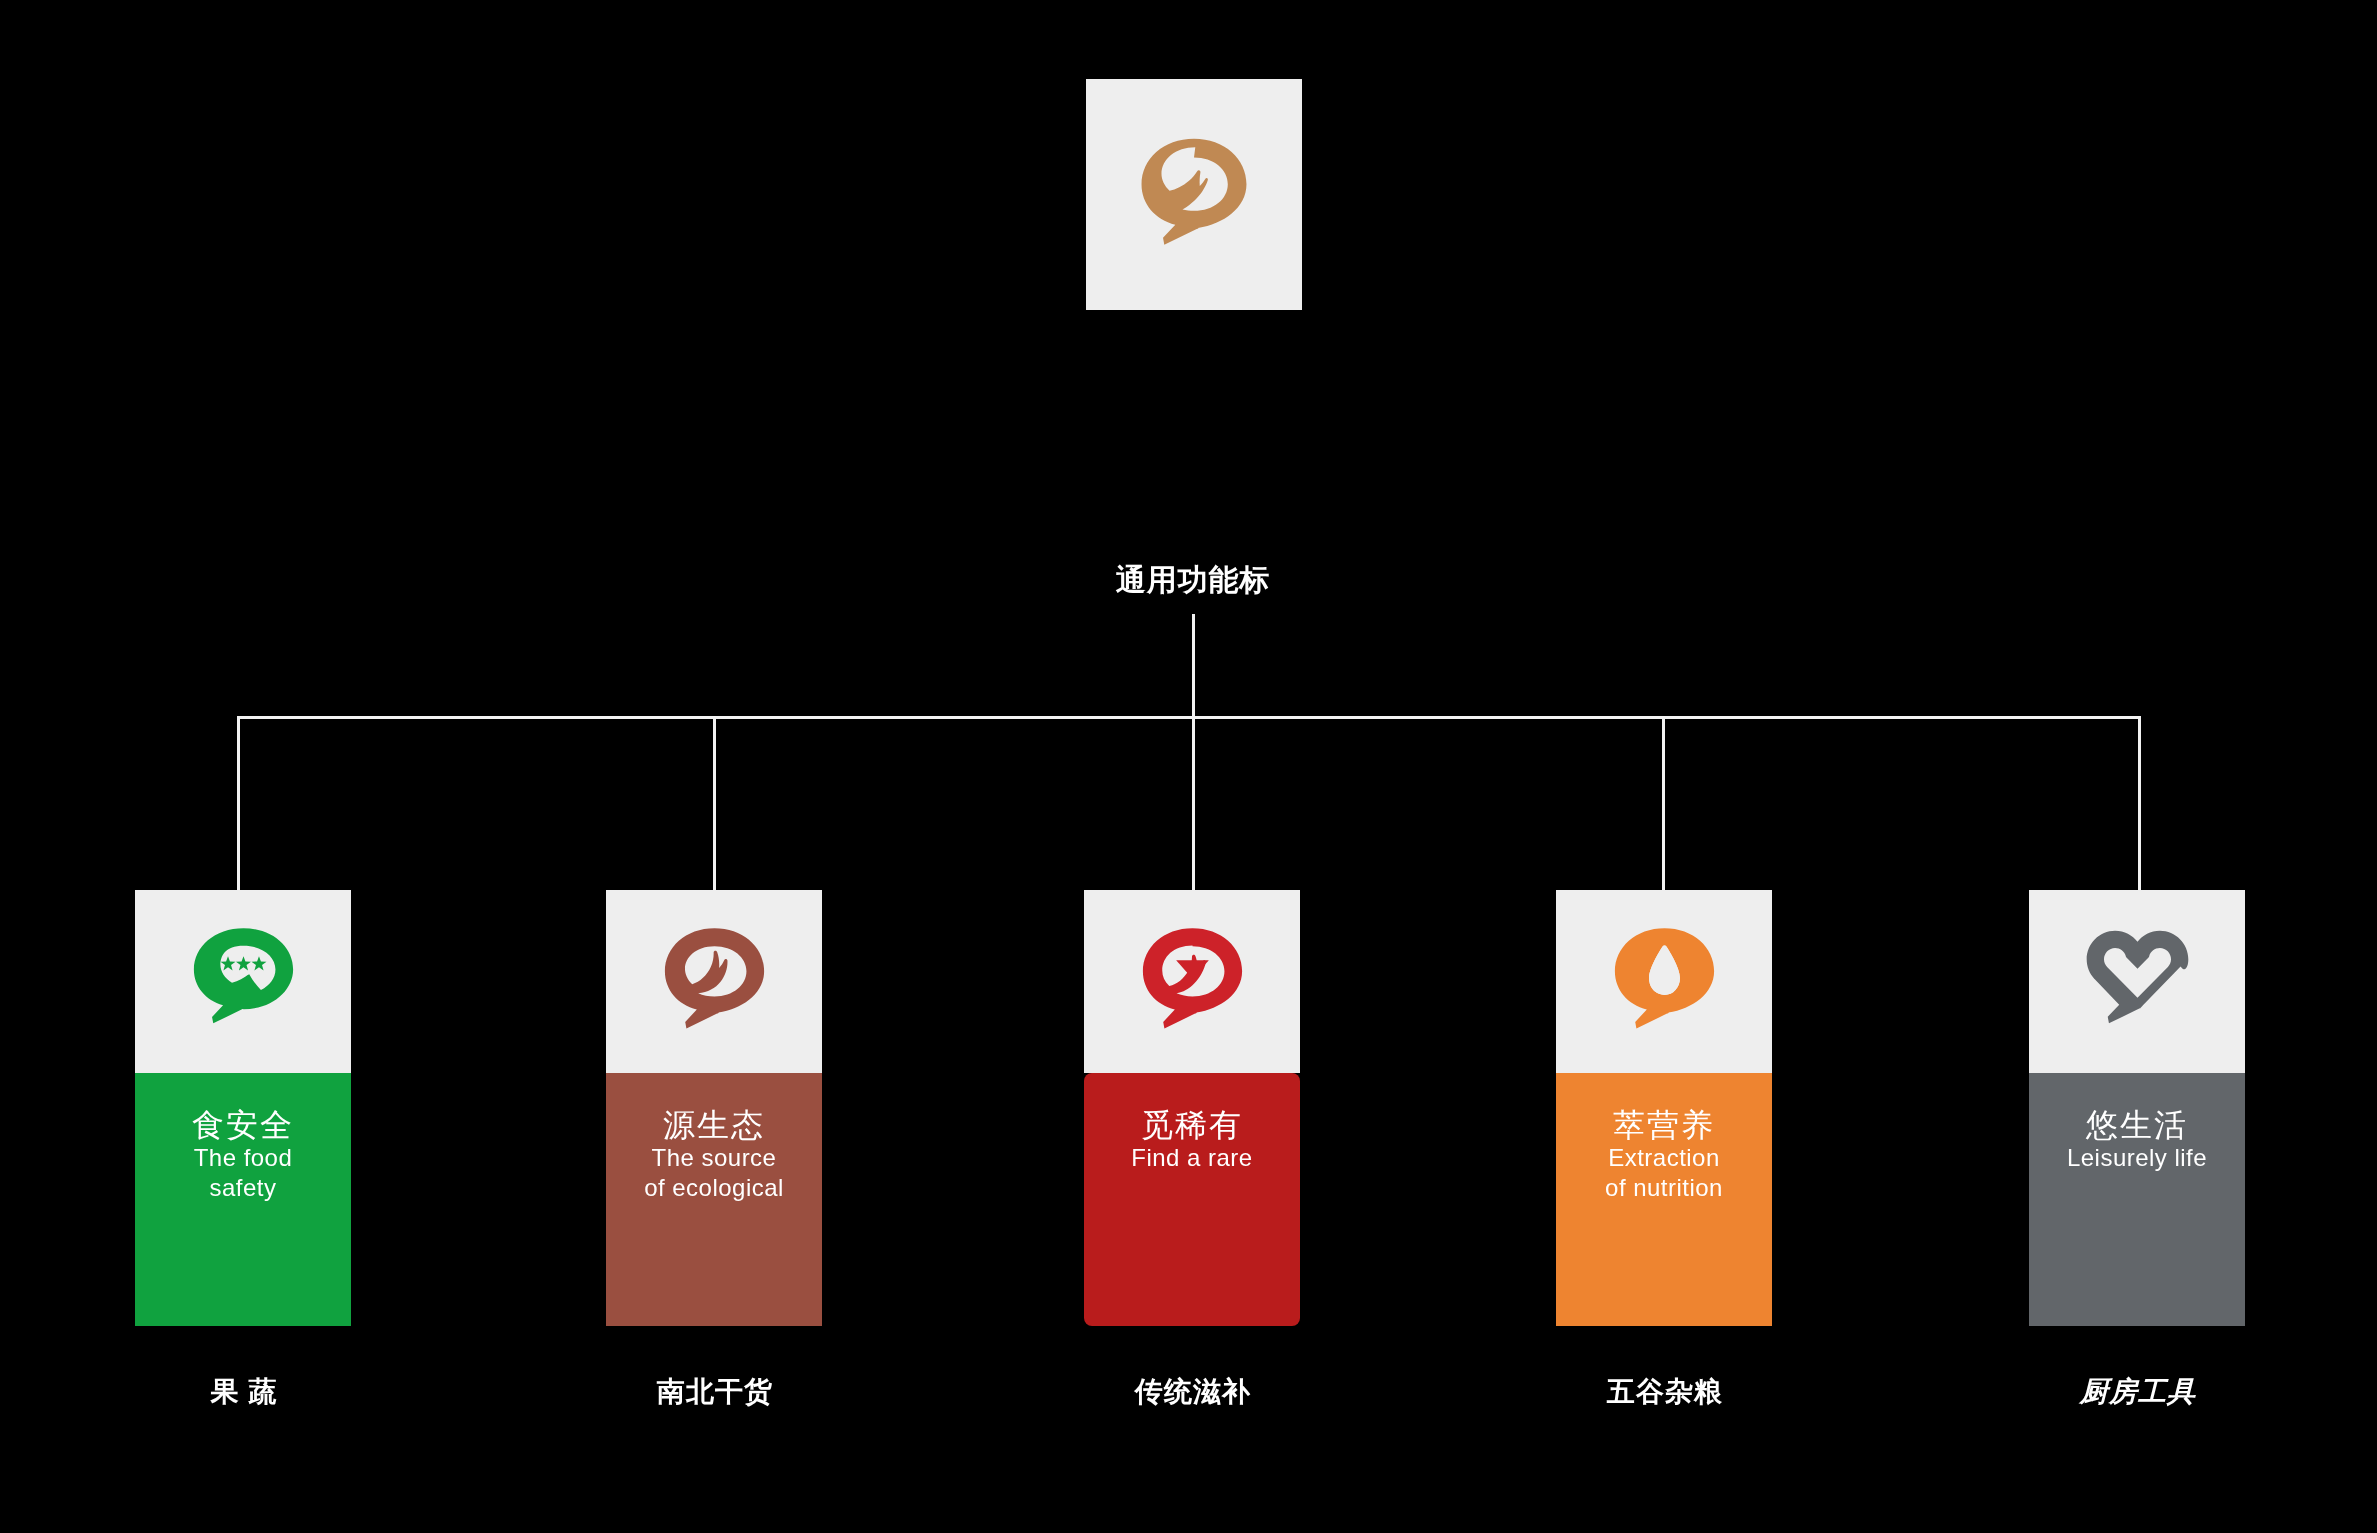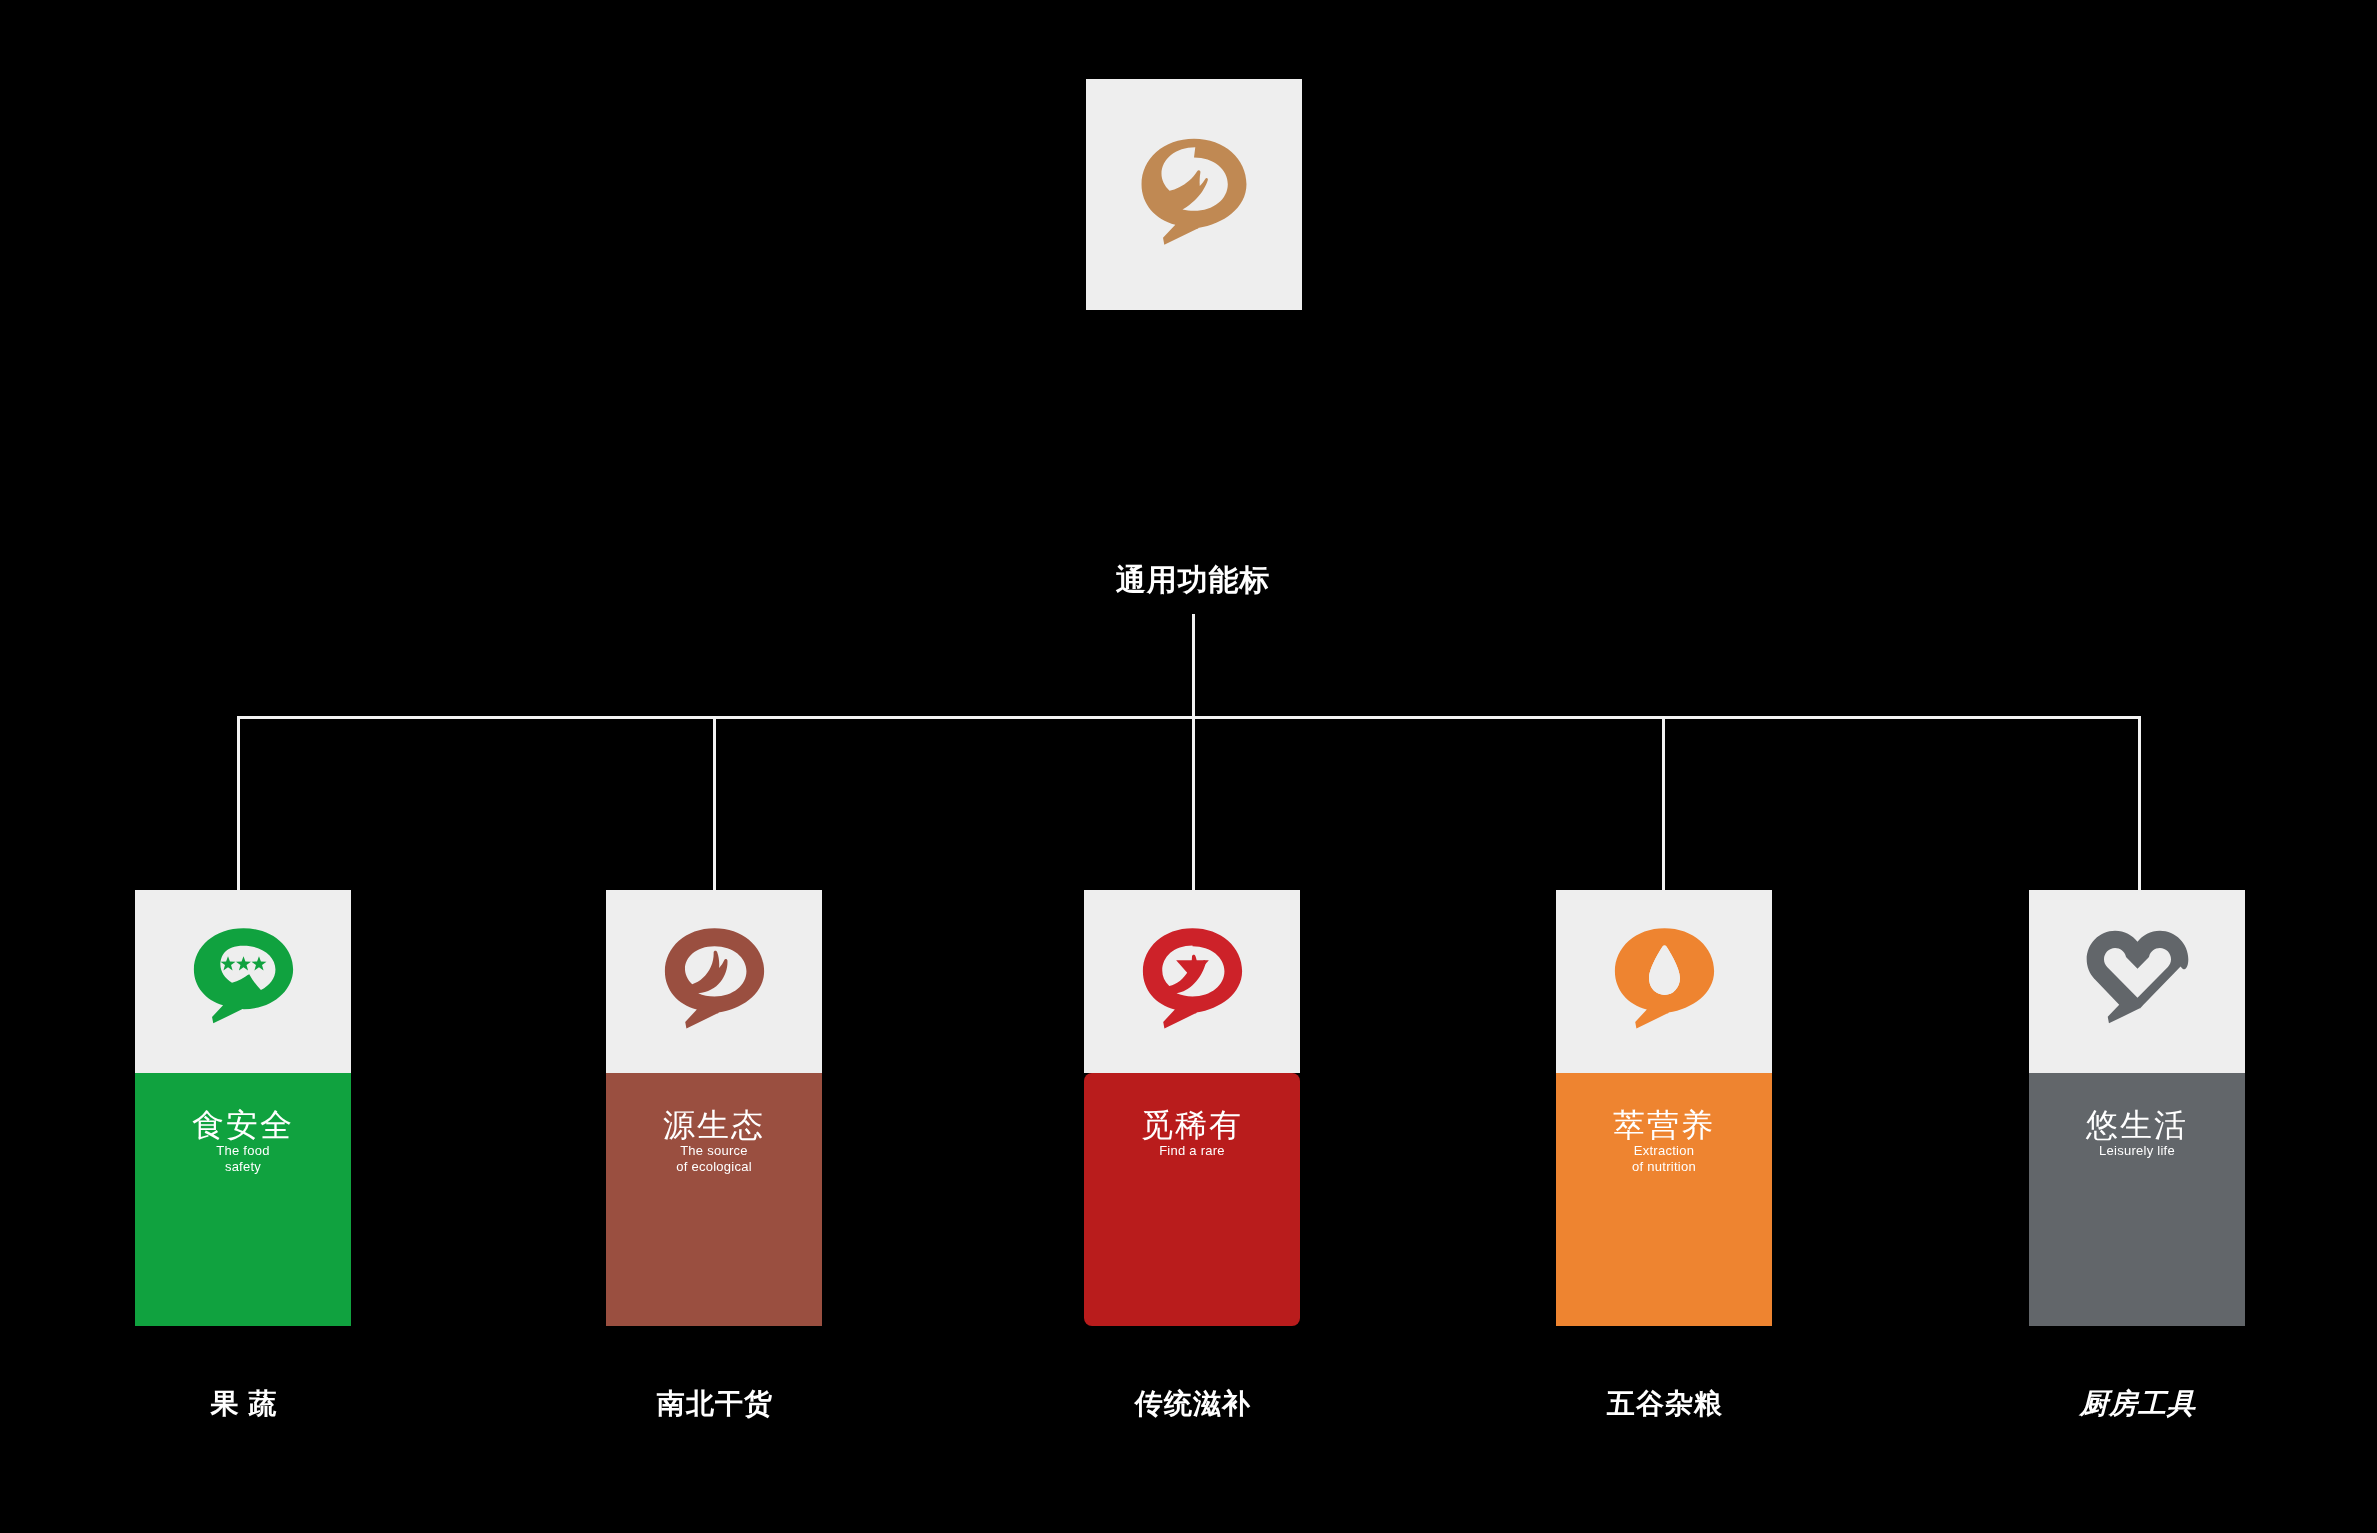--- a/index.html
+++ b/index.html
@@ -40,38 +40,38 @@
   .card-root .icon-pane{height:231px;}
   .card-root .label-pane{height:202px;padding-top:42px;}
   .card-root .cn-title{font-size:35px;}
   .card-root .en-line{font-size:20px;}
 
   
   .card-child{top:890px;width:216px;height:436px;}
   .card-child .icon-pane{height:212px;}
   .card-child .label-pane{height:288px;padding-top:35px;}
   .card-child .cn-title{font-size:32px;}
-  .card-child .en-line{font-size:13px;}
+  .card-child .en-line{font-size:24px;}
 
   .c0{left:135px;}
   .c1{left:606px;}
   .c2{left:1084px;}
   .c3{left:1556px;}
   .c4{left:2029px;}
 
   
   .section-caption{
     position:absolute;color:#ffffff;font-size:30px;font-weight:700;
     letter-spacing:.03em;white-space:nowrap;text-align:center;
     transform:translateX(-50%);
   }
   .cat-caption{
     position:absolute;color:#ffffff;font-size:28px;font-weight:700;
     letter-spacing:.04em;white-space:nowrap;text-align:right;
-    transform:translateX(-50%);top:1373px;margin-top:12px;
+    transform:translateX(-50%);top:1373px;
   }
 
   svg{display:block;}
 </style>
 </head>
 <body>
 
 <div class="stage">
 
   <div class="line v-trunk" style="left:1192px;top:614px;height:104px;"></div>

